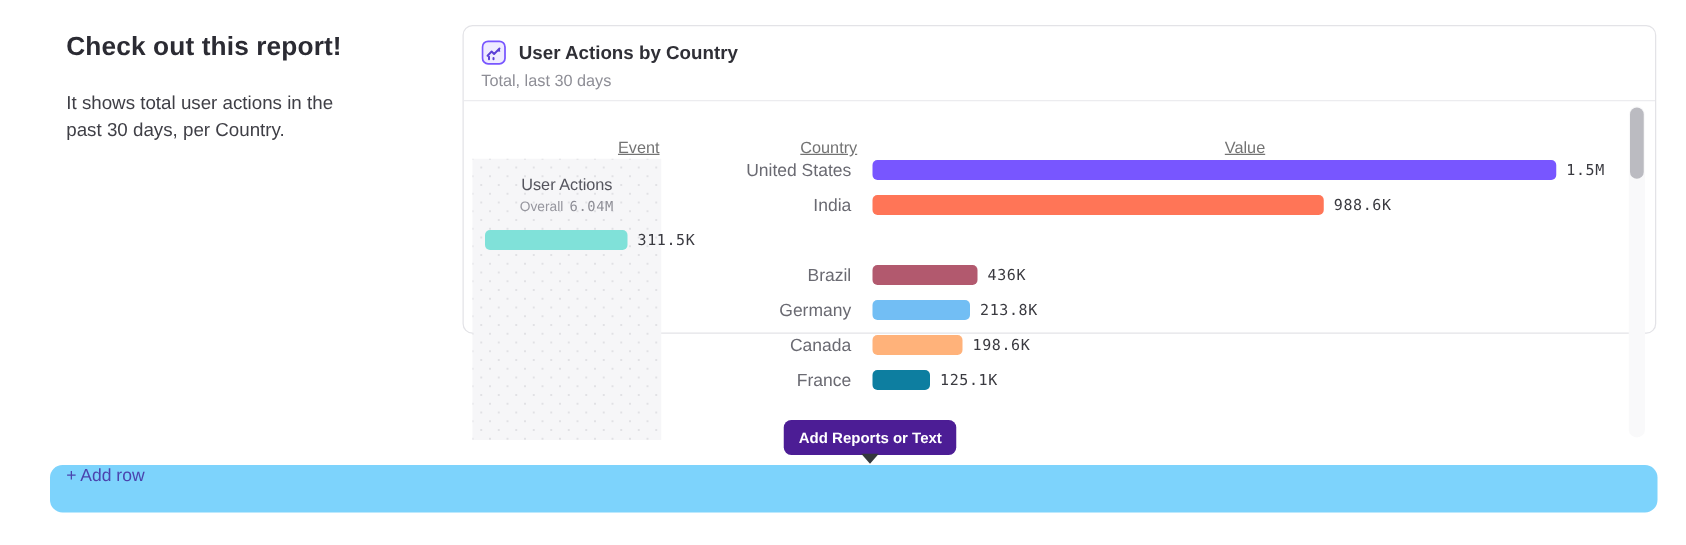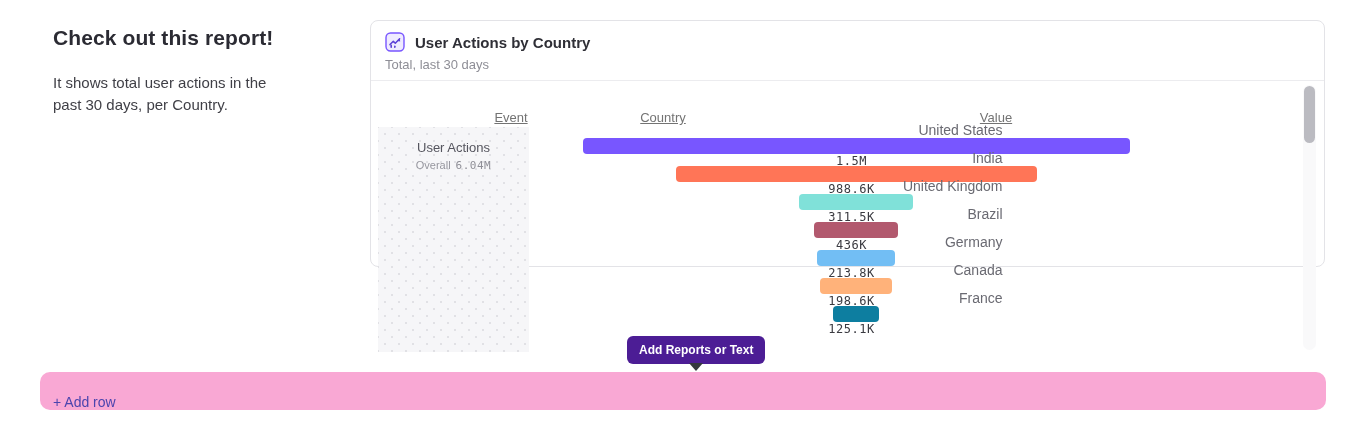--- a/index.html
+++ b/index.html
@@ -33,21 +33,21 @@
     background-image: radial-gradient(#e1e1e5 1px, transparent 1.2px),
                       radial-gradient(#e1e1e5 1px, transparent 1.2px);
     background-size: 14px 14px; background-position: 0 0, 7px 7px;
     text-align: center; padding-top: 13px; }
   .event-name { font-size: 13px; color: #55555e; }
   .event-overall { margin-top: 4px; font-size: 11px; color: #96969e; }
   .event-overall .mono { font-family: "DejaVu Sans Mono", monospace; color: #8f8f97; margin-left: 5px; letter-spacing: 0.5px; }
 
   
   .chart-rows { position: absolute; left: 0; top: 41px; right: 0; }
-  .chart-row { height: 28px; display: flex; align-items: center; flex-direction: column; }
+  .chart-row { height: 28px; display: flex; align-items: center; }
   .country-label { width: 310px; text-align: right; font-size: 14px; color: #6a6a72; flex: 0 0 auto; }
   .bar { height: 16px; border-radius: 4px; margin-left: 17px; flex: 0 0 auto; }
   .value-label { margin-left: 8px; font-family: "DejaVu Sans Mono", monospace;
     font-size: 12px; color: #3a3a40; letter-spacing: 0.5px; white-space: nowrap; }
 
   
   .scrollbar-track { position: absolute; right: 8px; top: 4px; bottom: 2px; width: 13px;
     background: #f9f9fa; border-radius: 7px; }
   .scrollbar-thumb { position: absolute; left: 1px; top: 1px; width: 11px; height: 57px;
     background: #bbbbc1; border-radius: 6px; }
@@ -55,21 +55,21 @@
   
   .tooltip { position: absolute; left: 627px; top: 336px; z-index: 5;
     background: #4c1d95; color: #ffffff; font-size: 12px; font-weight: bold;
     padding: 7px 12px 7px 12px; border-radius: 6px; white-space: nowrap; }
   .tooltip-caret { position: absolute; left: 50%; bottom: -7px; transform: translateX(-50%);
     width: 0; height: 0; border-left: 7px solid transparent; border-right: 7px solid transparent;
     border-top: 8px solid #34383d; }
 
   
   .add-row { position: absolute; left: 40px; top: 372px; width: 1286px; height: 38px;
-    background: #f9a8d4; border-radius: 10px; display: flex; align-items: flex-end;
+    background: #7dd3fc; border-radius: 10px; display: flex; align-items: flex-start;
     padding-left: 13px; cursor: pointer; }
   .add-row-label { font-size: 14px; font-weight: 500; color: #4b44ae; }
 </style>
 </head>
 <body>
 
 <div class="intro">
   <h1>Check out this report!</h1>
   <p>It shows total user actions in the past 30 days, per Country.</p>
 </div>
@@ -111,21 +111,20 @@
     <span class="value-label">1.5M</span>
   </div>
 
   <div class="chart-row">
     <span class="country-label">India</span>
     <div class="bar" style="width: 361px; background: rgb(255, 117, 87);"></div>
     <span class="value-label">988.6K</span>
   </div>
 
   <div class="chart-row">
-    <span class="country-label">United Kingdom</span>
     <div class="bar" style="width: 114px; background: rgb(128, 225, 217);"></div>
     <span class="value-label">311.5K</span>
   </div>
 
 
   <div class="chart-row">
     <span class="country-label">Brazil</span>
     <div class="bar" style="width: 84px; background: rgb(178, 89, 110);"></div>
     <span class="value-label">436K</span>
   </div>

